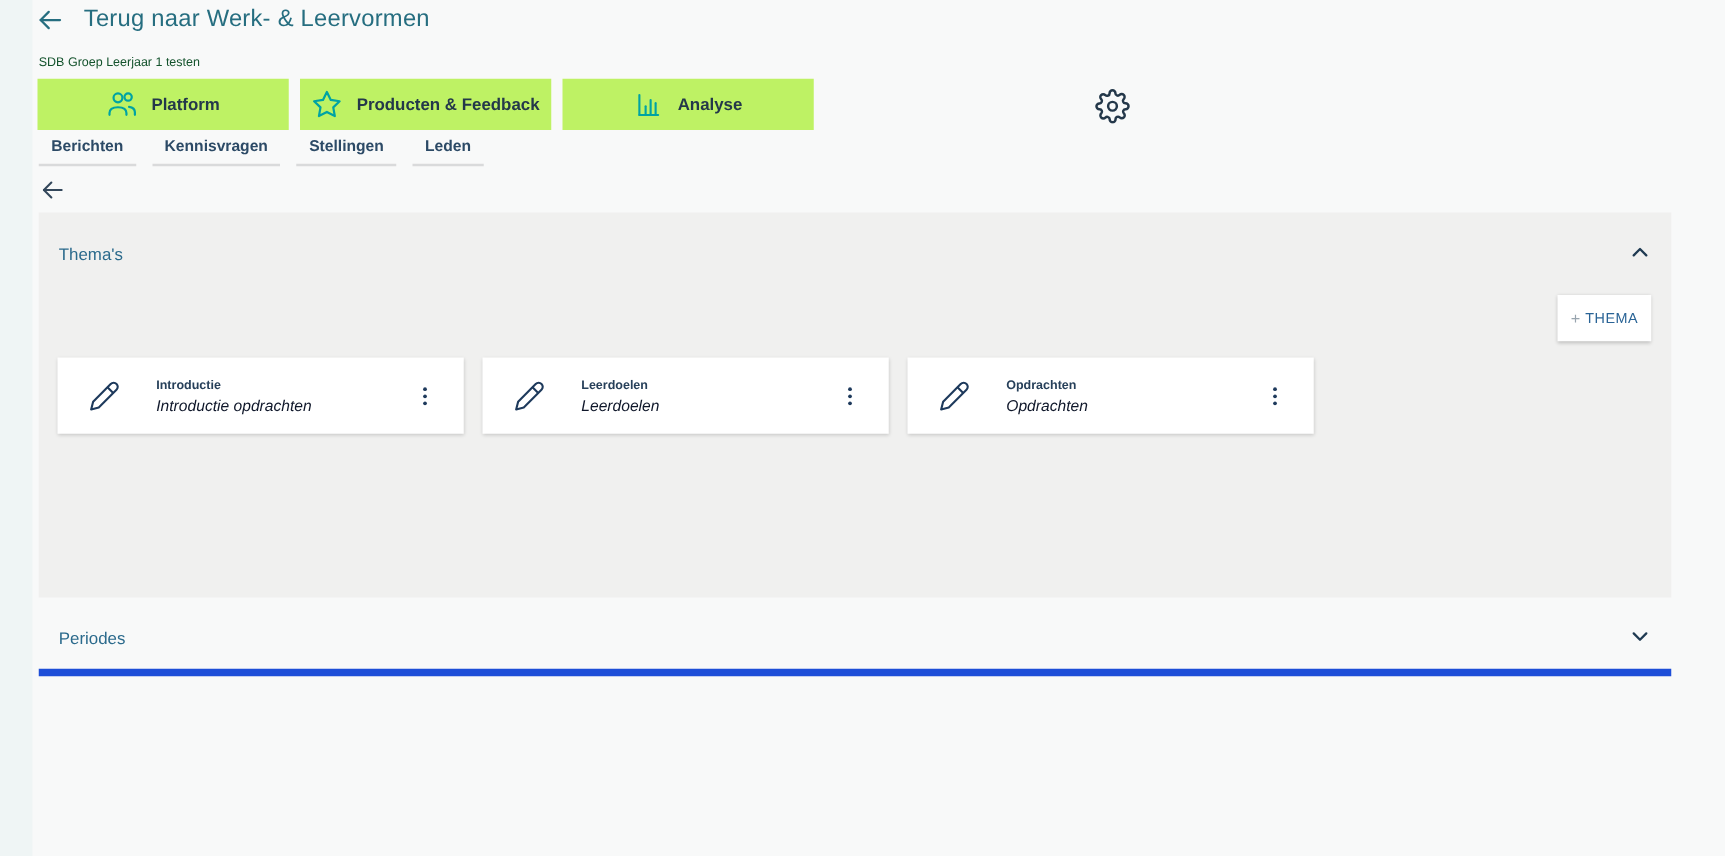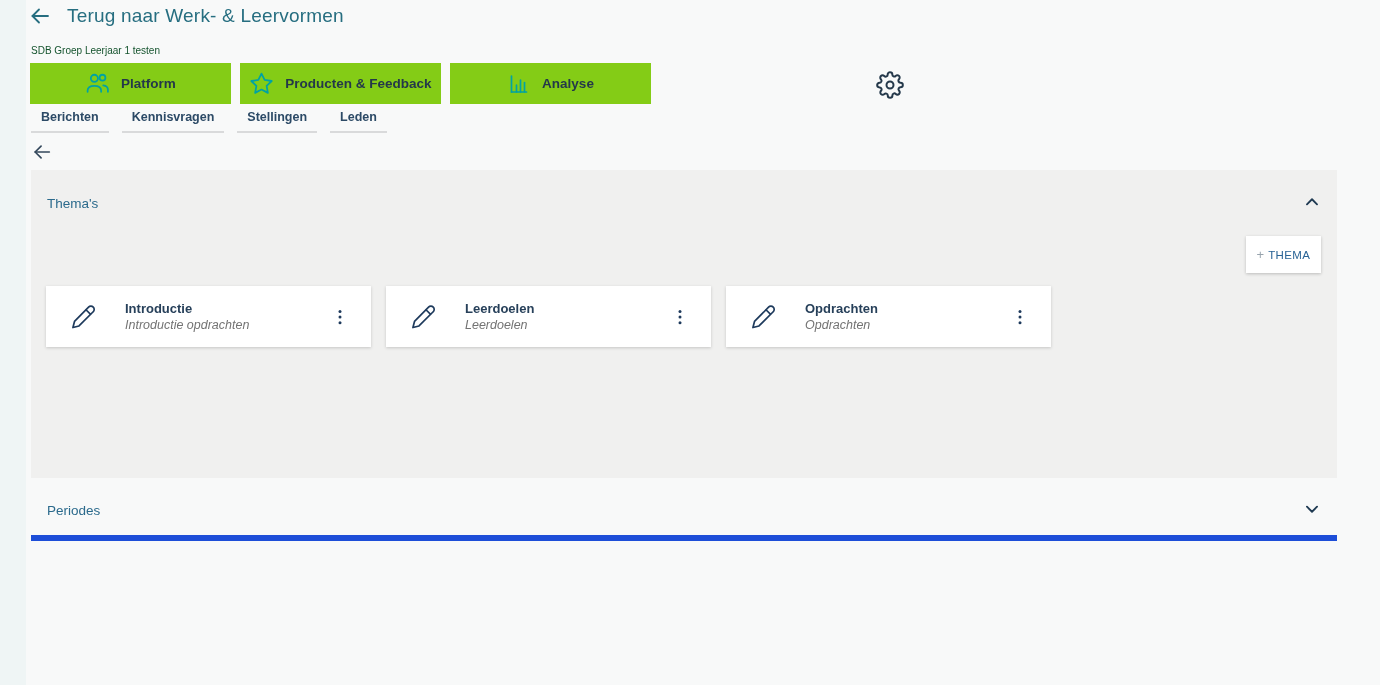--- a/index.html
+++ b/index.html
@@ -26,21 +26,21 @@
     position: absolute; left: 31px; top: 45px;
     font-size: 10px; color: #14532d;
   }
   
   .tabbar {
     position: absolute; left: 30px; top: 63px;
     display: flex; gap: 9px; align-items: stretch;
   }
   .tab {
     width: 201px; height: 41px;
-    background: #84cc16;
+    background: #bef264;
     display: flex; align-items: center; justify-content: center; gap: 11px;
     cursor: pointer;
   }
   .tab .tab-label { font-size: 13.5px; font-weight: bold; color: #24384a; }
   .tab svg { color: #00a3a3; }
   .gear-btn {
     position: absolute; left: 876px; top: 71px;
     width: 28px; height: 28px; cursor: pointer; color: #24384a;
   }
   
@@ -91,22 +91,22 @@
   }
   .thema-card {
     width: 325px; height: 61px;
     background: #ffffff;
     box-shadow: 0 1px 3px rgba(0,0,0,.18);
     display: flex; align-items: center;
     cursor: pointer;
   }
   .thema-card .pen-wrap { margin-left: 24px; width: 27px; height: 27px; color: #1e3a5c; flex: 0 0 auto; }
   .thema-card .texts { margin-left: 28px; flex: 1 1 auto; min-width: 0; }
-  .thema-card .card-title { font-size: 13px; font-weight: bold; color: #27405a; line-height: 17px; }
-  .thema-card .card-sub   { font-size: 12.5px; font-style: italic; color: #737373; line-height: 17px; }
+  .thema-card .card-title { font-size: 10px; font-weight: bold; color: #27405a; line-height: 17px; }
+  .thema-card .card-sub   { font-size: 12.5px; font-style: italic; color: #0f172a; line-height: 17px; }
   .thema-card .kebab { margin-right: 22px; width: 18px; height: 26px; color: #1e3a5c; cursor: pointer; flex: 0 0 auto; }
   
   .periodes-row {
     position: absolute; left: 31px; top: 478px;
     width: 1306px; height: 63px;
     border-bottom: 6px solid #1d4ed8;
     cursor: pointer;
   }
   .periodes-row .panel-title { top: 25px; }
   .periodes-row .chevron-btn { top: 20px; }

